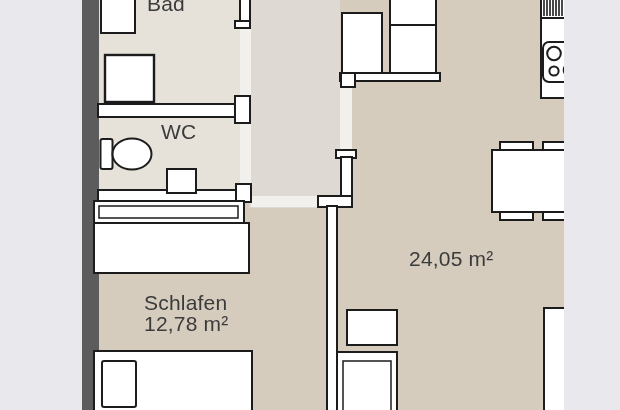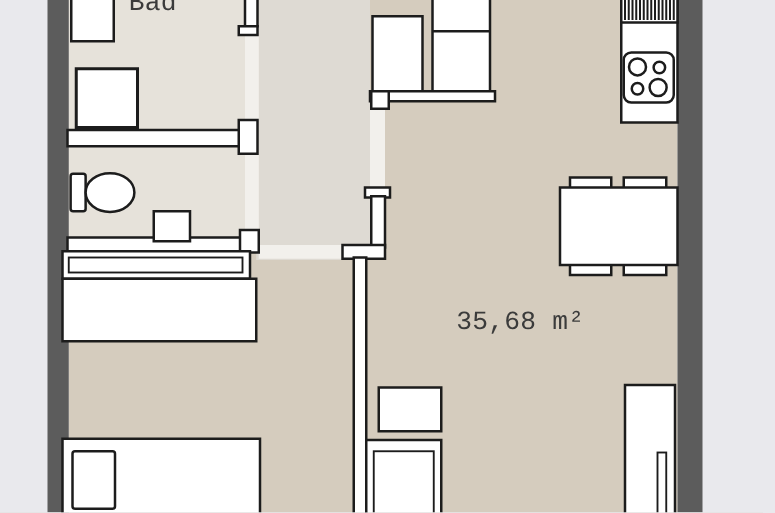--- a/index.html
+++ b/index.html
@@ -8,23 +8,24 @@
     --floor-living:#d5ccbe;
     --floor-wet:#e6e2da;
     --floor-hall:#dedad3;
     --threshold:#f2f0ec;
     --wall-fill:#ffffff;
     --outline:#1c1c1c;
     --text:#3b3b3b;
   }
   html,body{margin:0;padding:0;background:var(--bg);}
   .stage{
-    position:relative;width:620px;height:410px;overflow:hidden;
+    position:relative;width:520px;height:410px;overflow:hidden;
     background:var(--bg);
-    font-family:Liberation Mono, monospace;
+    font-family:Liberation Sans, sans-serif;
+    margin-left:44px;
   }
   .plan-svg{position:absolute;left:0;top:0;}
   .room-label{
     position:absolute;
     color:var(--text);
     font-size:21px;
     line-height:21px;
     letter-spacing:0.2px;
     white-space:nowrap;
   }
@@ -104,20 +105,25 @@
       <rect x="500" y="308" width="40" height="104"></rect>
       <rect x="526" y="362" width="7" height="50" stroke-width="1.5"></rect>
     </g>
   </svg>
 
   <div class="room-label" style="left:103px;top:-7px">
     <div>Bad</div>
   </div>
 
   <div class="room-label" style="left:117px;top:121px">
+    <div>WC</div>
   </div>
 
+  <div class="room-label" style="left:100px;top:292px">
+    <div>Schlafen</div>
+    <div>12,78 m²</div>
+  </div>
 
   <div class="room-label" style="left:365px;top:248px">
-    <div>35,68 m²</div>
+    <div>24,05 m²</div>
   </div>
 
 </div>
 
 </body></html>

